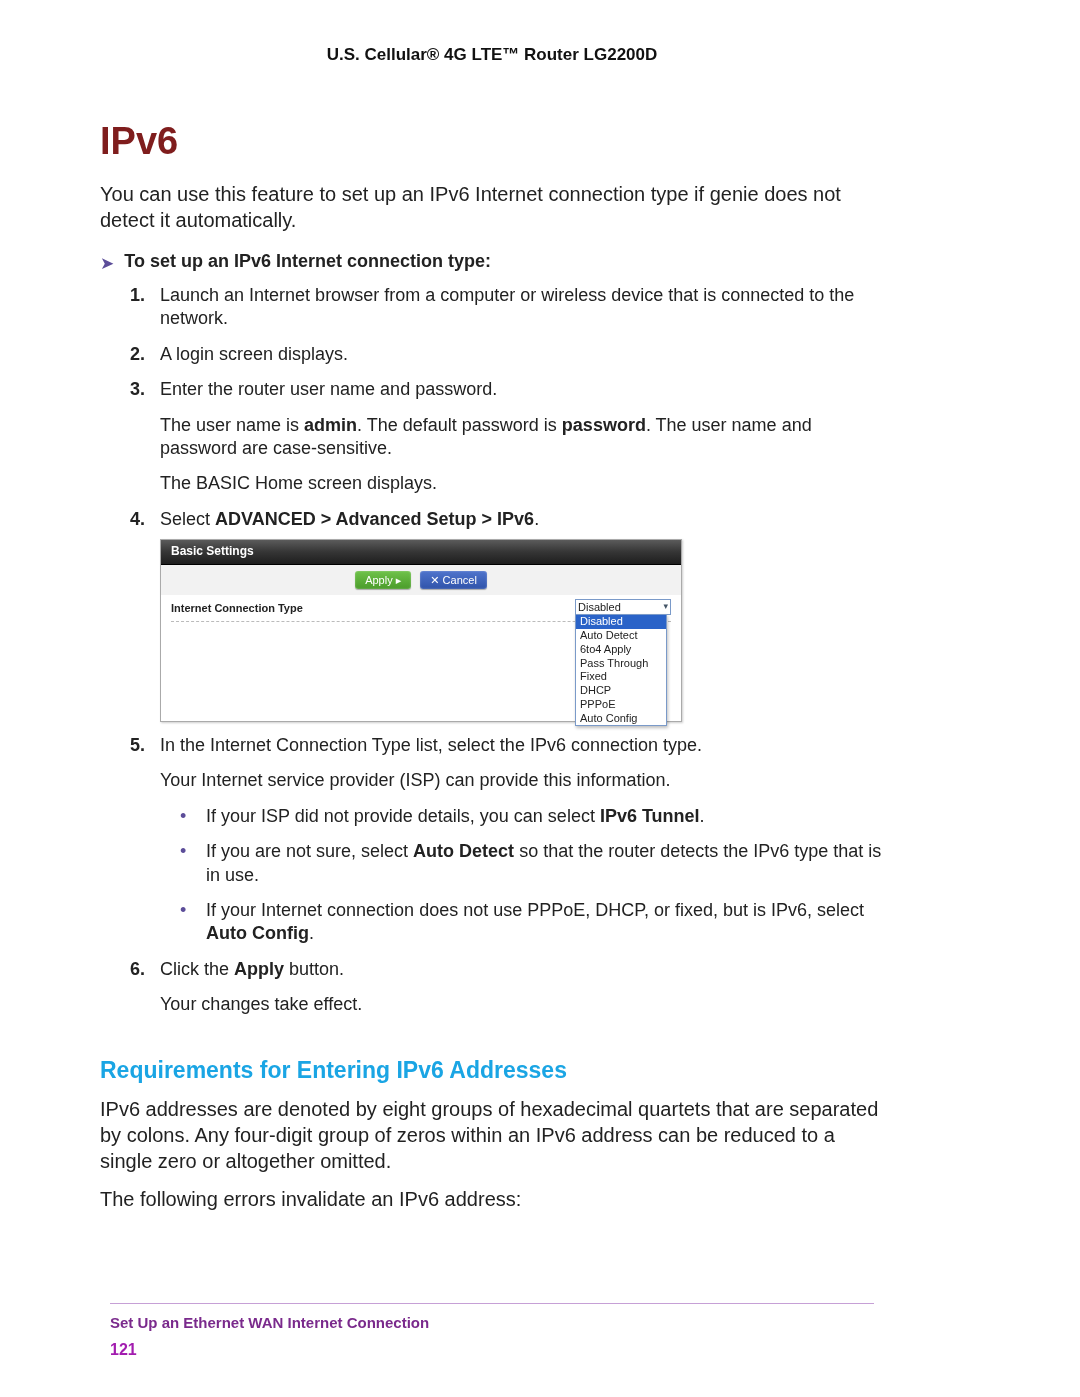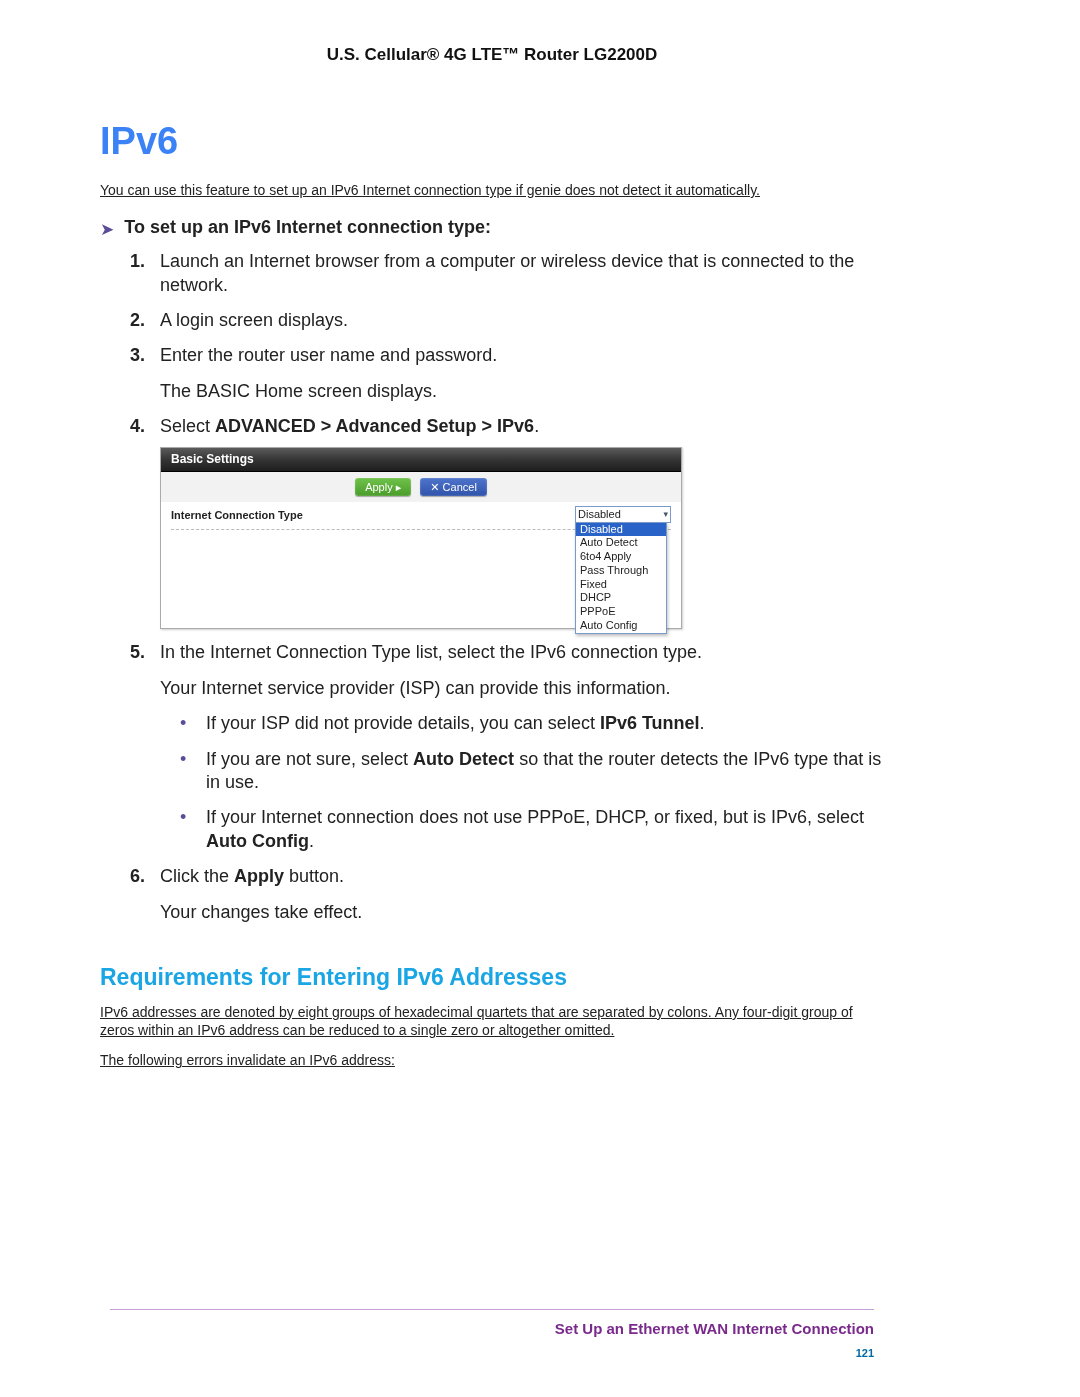--- a/index.html
+++ b/index.html
@@ -18,36 +18,35 @@
     position: relative;
   }
   .doc-title {
     text-align: center;
     font-weight: bold;
     font-size: 17px;
     color: #111;
     margin-bottom: 55px;
   }
   h1.section {
-    color: #3b82f6;
+    color: #7f1d1d;
     font-size: 38px;
     font-weight: bold;
     margin: 0 0 18px 0;
   }
   h2.subsection {
     color: #1aa5e4;
     font-size: 23px;
     font-weight: bold;
     margin: 40px 0 12px 0;
   }
   p.body {
-    font-size: 14px;
+    font-size: 20px;
     line-height: 1.3;
     margin: 12px 0;
-    text-decoration: underline;
   }
   .task-head {
     display: flex;
     align-items: flex-start;
     gap: 10px;
     margin: 18px 0 10px 0;
   }
   .task-arrow {
     color: #5c4d99;
     font-size: 17px;
@@ -189,33 +188,33 @@
   .rp-dropdown .opt.sel {
     background: #2a63c8;
     color: #fff;
   }
 
   .footer {
     position: absolute;
     bottom: 38px;
     left: 110px;
     right: 110px;
-    text-align: right;
+    text-align: left;
     border-top: 1px solid #c6a0d6;
     padding-top: 10px;
   }
   .footer-text {
     color: #7a2a8c;
     font-weight: bold;
     font-size: 15px;
   }
   .page-num {
-    color: #0369a1;
-    font-weight: bold;
-    font-size: 11px;
+    color: #a21caf;
+    font-weight: bold;
+    font-size: 16px;
     margin-top: 10px;
   }
 </style>
 </head>
 <body>
 
 <div class="page">
 
   <div class="doc-title">U.S. Cellular® 4G LTE™ Router LG2200D</div>
 
@@ -236,20 +235,23 @@
     </li>
 
     <li>
       <span class="num">2.</span>
       <div class="sub-p">A login screen displays.</div>
     </li>
 
     <li>
       <span class="num">3.</span>
       <span>Enter the router user name and password.</span>
+      <div class="sub-p">
+        <span>The user name is </span><b>admin</b><span>. The default password is </span><b>password</b><span>. The user name and password are case-sensitive.</span>
+      </div>
       <div class="sub-p">The BASIC Home screen displays.</div>
     </li>
 
     <li>
       <span class="num">4.</span>
       <span>
         <span>Select </span><b>ADVANCED &gt; Advanced Setup &gt; IPv6</b><span>.</span>
       </span>
 
       

